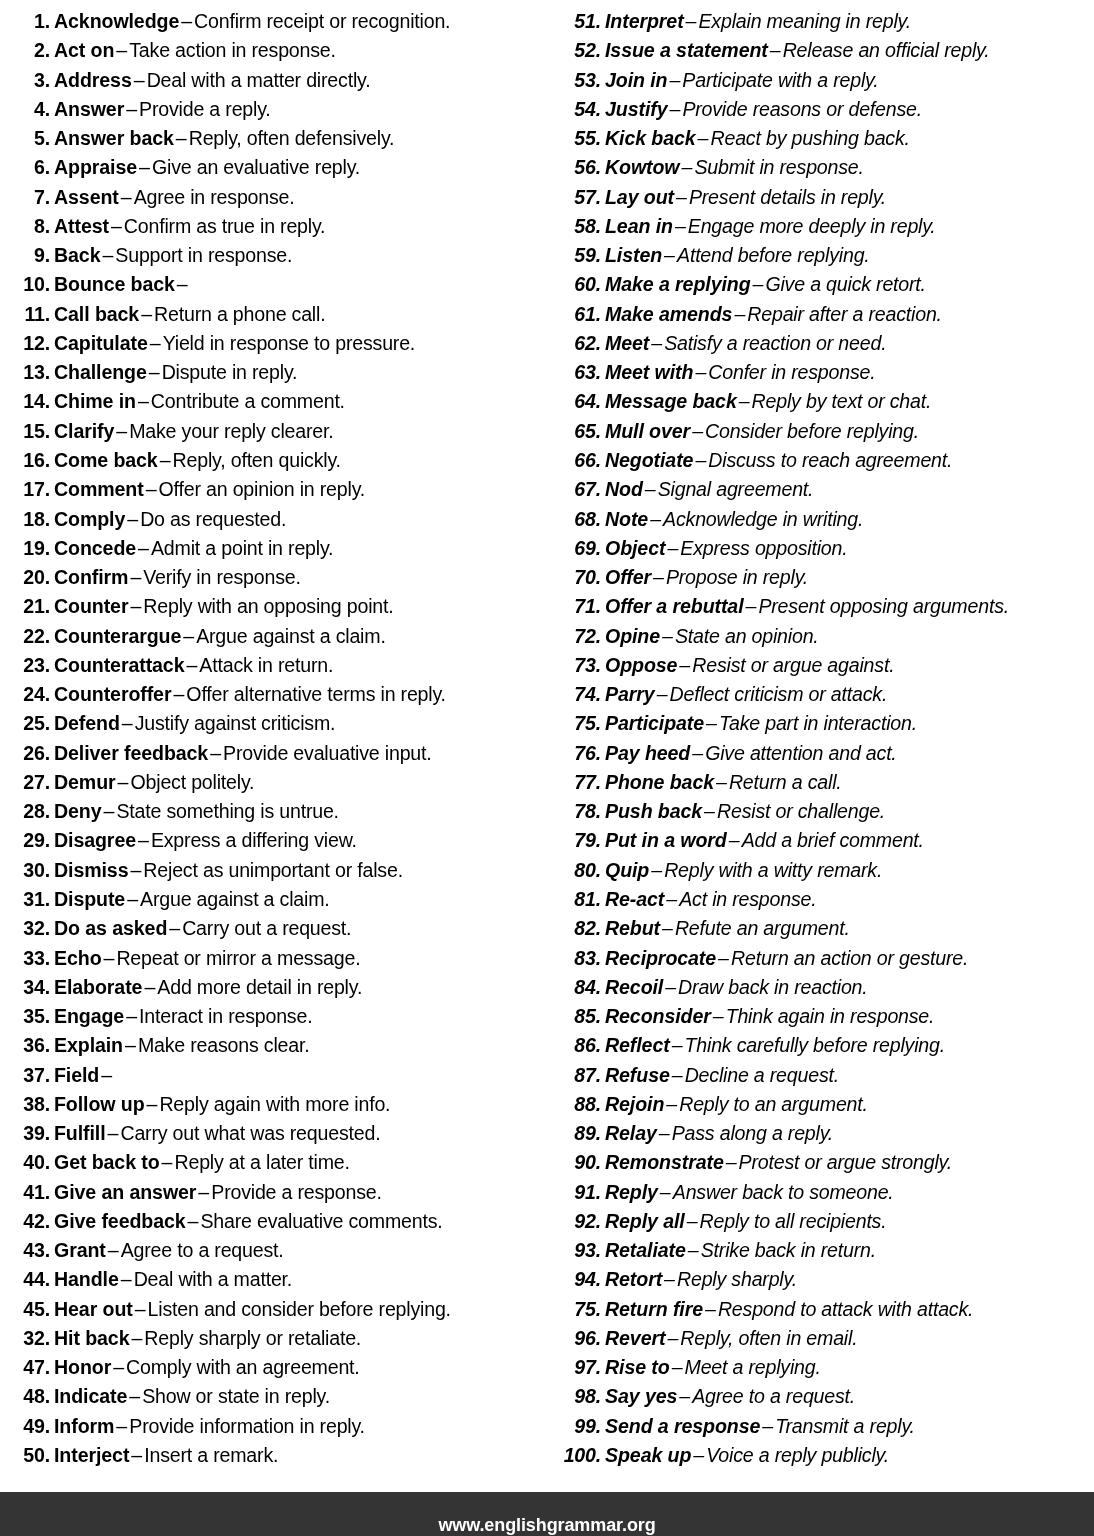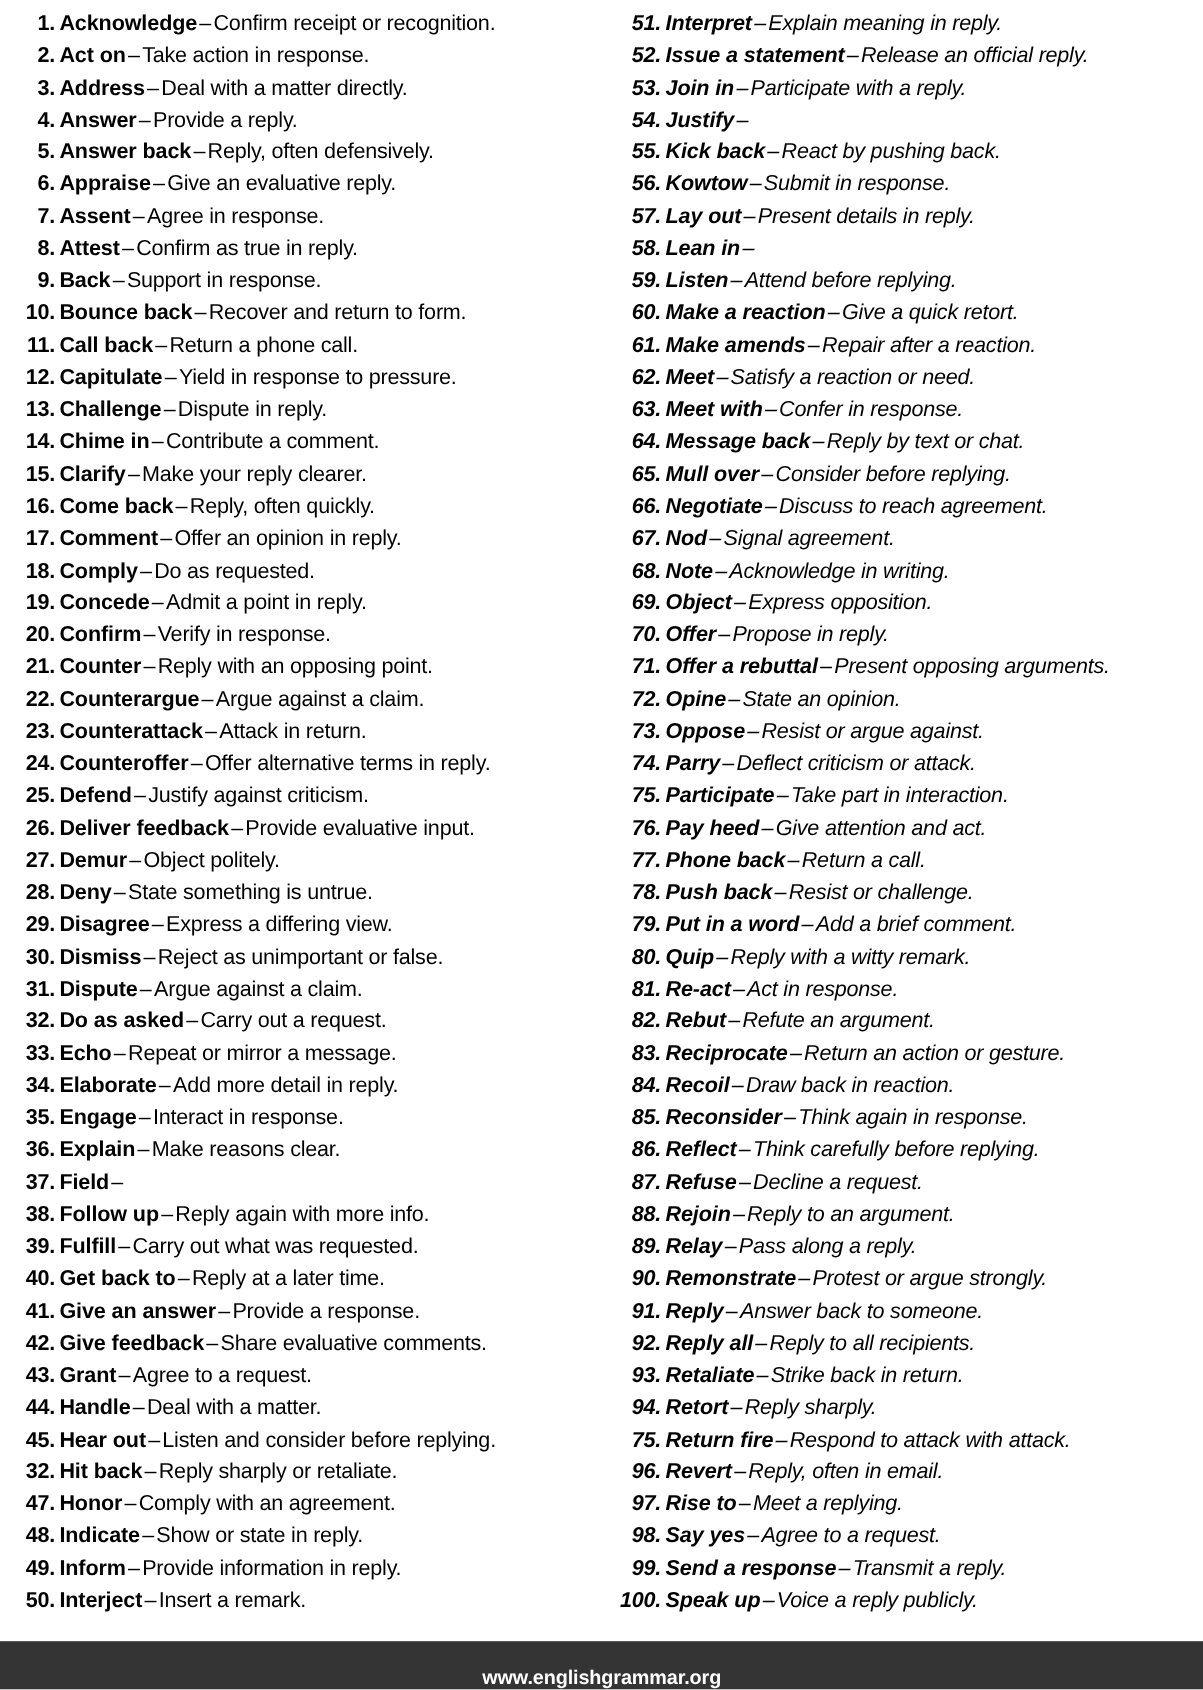--- a/index.html
+++ b/index.html
@@ -153,21 +153,20 @@
           <li class="item">
             <span class="num">9.</span>
             <span class="term">Back</span>
             <span class="dash"> – </span>
             <span class="def">Support in response.</span>
           </li>
           <li class="item">
             <span class="num">10.</span>
             <span class="term">Bounce back</span>
             <span class="dash"> – </span>
-            <span class="def">Recover and return to form.</span>
           </li>
           <li class="item">
             <span class="num">11.</span>
             <span class="term">Call back</span>
             <span class="dash"> – </span>
             <span class="def">Return a phone call.</span>
           </li>
           <li class="item">
             <span class="num">12.</span>
             <span class="term">Capitulate</span>
@@ -421,20 +420,21 @@
           <li class="item">
             <span class="num">53.</span>
             <span class="term">Join in</span>
             <span class="dash"> – </span>
             <span class="def">Participate with a reply.</span>
           </li>
           <li class="item">
             <span class="num">54.</span>
             <span class="term">Justify</span>
             <span class="dash"> – </span>
+            <span class="def">Provide reasons or defense.</span>
           </li>
           <li class="item">
             <span class="num">55.</span>
             <span class="term">Kick back</span>
             <span class="dash"> – </span>
             <span class="def">React by pushing back.</span>
           </li>
           <li class="item">
             <span class="num">56.</span>
             <span class="term">Kowtow</span>
@@ -444,30 +444,31 @@
           <li class="item">
             <span class="num">57.</span>
             <span class="term">Lay out</span>
             <span class="dash"> – </span>
             <span class="def">Present details in reply.</span>
           </li>
           <li class="item">
             <span class="num">58.</span>
             <span class="term">Lean in</span>
             <span class="dash"> – </span>
+            <span class="def">Engage more deeply in reply.</span>
           </li>
           <li class="item">
             <span class="num">59.</span>
             <span class="term">Listen</span>
             <span class="dash"> – </span>
             <span class="def">Attend before replying.</span>
           </li>
           <li class="item">
             <span class="num">60.</span>
-            <span class="term">Make a reaction</span>
+            <span class="term">Make a replying</span>
             <span class="dash"> – </span>
             <span class="def">Give a quick retort.</span>
           </li>
           <li class="item">
             <span class="num">61.</span>
             <span class="term">Make amends</span>
             <span class="dash"> – </span>
             <span class="def">Repair after a reaction.</span>
           </li>
           <li class="item">

